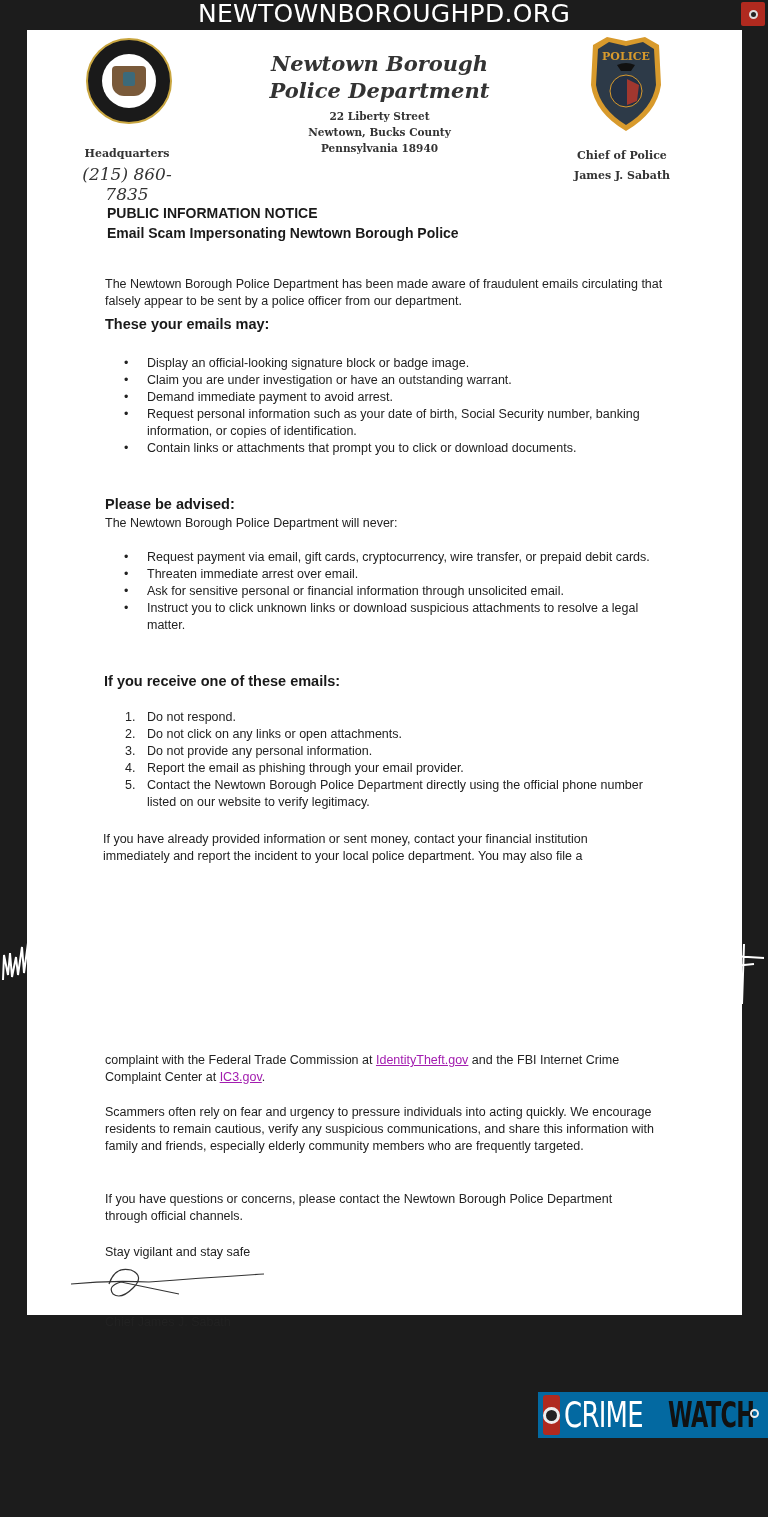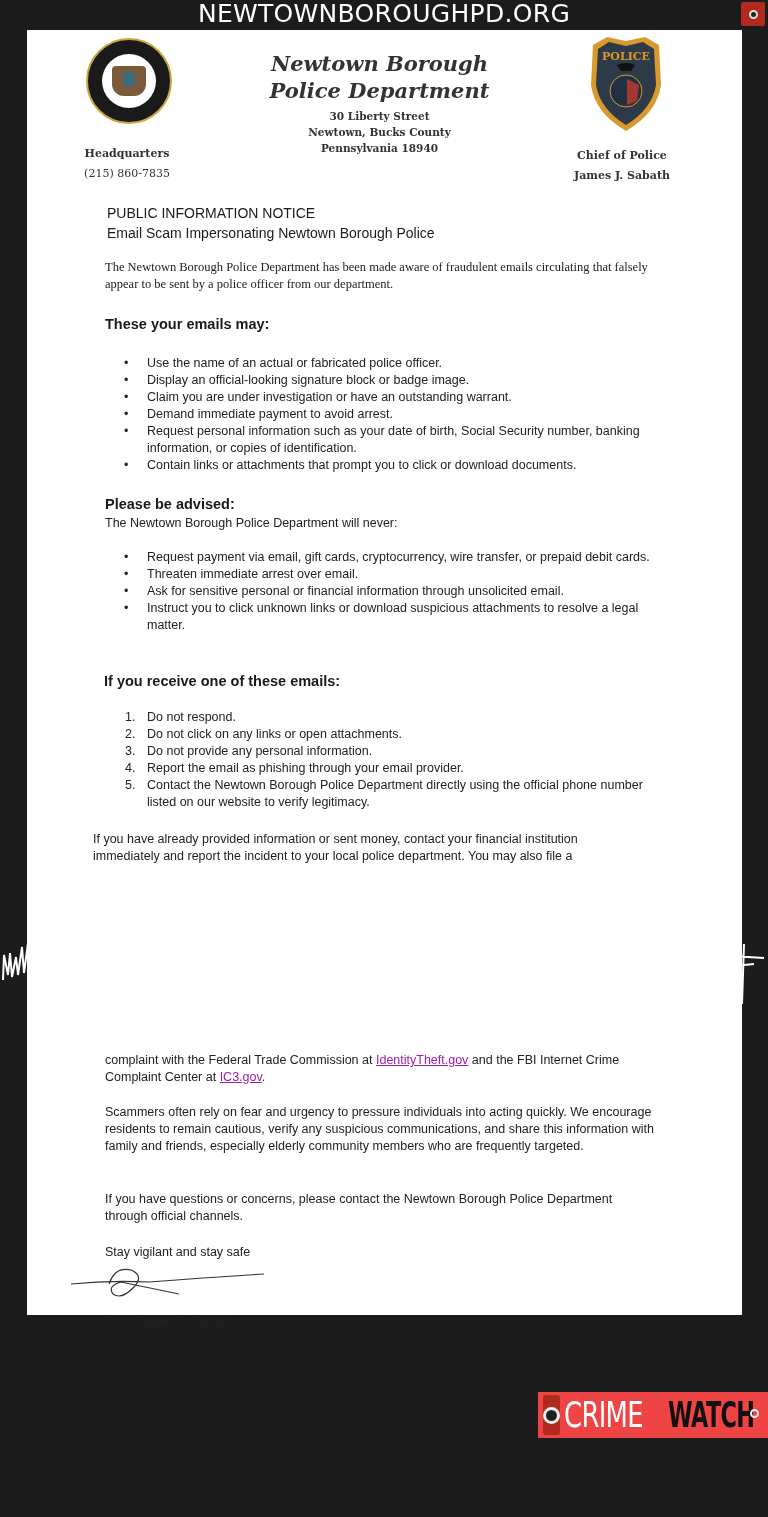--- a/index.html
+++ b/index.html
@@ -8,38 +8,38 @@
   .rec-btn { position:absolute; top:2px; left:741px; width:24px; height:24px; background:#b02a1f; border-radius:2px; display:flex; align-items:center; justify-content:center; }
   .rec-btn .lens { width:9px; height:9px; border-radius:50%; background:#222; border:2px solid #ddd; box-sizing:border-box; }
   .paper { position:absolute; left:27px; top:30px; width:715px; height:1285px; background:#fff; }
   .seal { position:absolute; left:59px; top:8px; width:86px; height:86px; border-radius:50%; background:#1a1a1a; border:2px solid #c9a640; box-sizing:border-box; display:flex; align-items:center; justify-content:center; }
   .seal-inner { width:54px; height:54px; border-radius:50%; background:#fff; display:flex; align-items:center; justify-content:center; }
   .seal-crest { width:34px; height:30px; background:#7a5a3a; border-radius:4px 4px 12px 12px; position:relative; }
   .seal-crest:after { content:""; position:absolute; left:11px; top:6px; width:12px; height:14px; background:#3c6a7a; border-radius:2px; }
   .seal-text { position:absolute; top:6px; left:0; width:100%; text-align:center; color:#ddd; font-size:6px; letter-spacing:1px; }
   .badge { position:absolute; left:560px; top:5px; width:78px; height:98px; }
   .hq { position:absolute; left:40px; top:114px; width:120px; text-align:center; font-family:"DejaVu Serif", serif; font-size:11px; font-weight:bold; color:#333; line-height:20px; }
-  .hq .phone { font-weight:normal; font-size:11px; }
+  .hq .phone { font-weight:normal; font-size:17px;font-style:italic; }
   .chief { position:absolute; left:530px; top:116px; width:130px; text-align:center; font-family:"DejaVu Serif", serif; font-size:11px; font-weight:bold; color:#333; line-height:20px; }
   .org { position:absolute; left:220px; top:20px; width:265px; text-align:center; font-family:"DejaVu Serif", serif; color:#333; }
   .org .name { font-size:21px; font-weight:bold; line-height:27px; font-style:italic; }
   .org .addr { font-size:10.5px; line-height:16px; font-weight:bold; margin-top:4px; }
   .body { position:absolute; left:0; top:0; width:715px; font-family:"Liberation Sans", sans-serif; color:#222; font-size:12.5px; line-height:17px; }
-  .h-notice { position:absolute; left:80px; top:173px; font-weight:normal; font-size:14px; line-height:20px; color:#1a1a1a; }
+  .h-notice { position:absolute; left:80px; top:173px; font-weight:bold; font-size:14px; line-height:20px; color:#1a1a1a; }
   .p { position:absolute; left:78px; width:560px; }
   .sec-h { position:absolute; left:78px; font-weight:bold; font-size:14.5px; color:#1a1a1a; }
   ul.bl, ol.nl { position:absolute; left:78px; width:560px; margin:0; padding:0; list-style:none; }
   ul.bl li, ol.nl li { position:relative; padding-left:42px; }
   ul.bl li:before { content:"•"; position:absolute; left:19px; top:0; }
   ol.nl li .num { position:absolute; left:20px; top:0; }
   .scribble-l { position:absolute; left:0; top:935px; width:32px; height:50px; }
   .scribble-r { position:absolute; left:730px; top:940px; width:38px; height:70px; }
   a.lnk { color:#a21caf; text-decoration:underline; }
   .sig { position:absolute; left:42px; top:1232px; width:200px; height:44px; }
-  .crimewatch { position:absolute; left:538px; top:1392px; width:230px; height:46px; background:#ef4444; display:flex; align-items:center; }
+  .crimewatch { position:absolute; left:538px; top:1392px; width:230px; height:46px; background:#0369a1; display:flex; align-items:center; }
   .cw-icon { width:38px; height:40px; margin-left:5px; background:#b02a1f; border-radius:3px; display:flex; align-items:center; justify-content:center; }
   .cw-icon .lens { width:17px; height:17px; border-radius:50%; background:#222; border:3px solid #eee; box-sizing:border-box; }
   .cw-crime { color:#fff; font-family:"DejaVu Sans", sans-serif; font-size:36px; line-height:40px; margin-left:4px; letter-spacing:-1px; transform:scaleX(0.72); transform-origin:left center; display:inline-block; width:104px; white-space:nowrap; }
   .cw-watch { color:#111; font-family:"DejaVu Sans", sans-serif; font-weight:bold; font-size:36px; line-height:40px; letter-spacing:-1px; transform:scaleX(0.62); transform-origin:left center; display:inline-block; white-space:nowrap; }
   .cw-dot { position:absolute; right:9px; top:17px; width:9px; height:9px; border:2px solid #eee; border-radius:50%; box-sizing:border-box; }
 </style>
 </head>
 <body>
 
 <div class="site-title">NEWTOWNBOROUGHPD.ORG</div>
@@ -53,21 +53,21 @@
     <div class="seal-text"></div>
     <div class="seal-inner">
         <div class="seal-crest"></div>
       </div>
   </div>
 
   <div class="org">
     <div class="name">Newtown Borough</div>
     <div class="name">Police Department</div>
     <div class="addr">
-      <div>30 Liberty Street</div>
+      <div>22 Liberty Street</div>
       <div>Newtown, Bucks County</div>
       <div>Pennsylvania  18940</div>
     </div>
   </div>
 
   <svg class="badge" viewBox="0 0 78 98">
     <path d="M6 10 L20 2 L39 6 L58 2 L72 10 L74 50 Q70 78 39 96 Q8 78 4 50 Z" fill="#d89a2c"></path>
     <path d="M11 14 L22 7 L39 11 L56 7 L67 14 L69 50 Q65 74 39 90 Q13 74 9 50 Z" fill="#2d3a48"></path>
     <text x="39" y="25" text-anchor="middle" font-family="DejaVu Serif, serif" font-size="11" font-weight="bold" fill="#d89a2c">POLICE</text>
     <circle cx="39" cy="56" r="16" fill="#233044" stroke="#d89a2c" stroke-width="1"></circle>
@@ -84,25 +84,24 @@
     <div>Chief of Police</div>
     <div>James J. Sabath</div>
   </div>
 
   <div class="body">
     <div class="h-notice">
       <div>PUBLIC INFORMATION NOTICE</div>
       <div>Email Scam Impersonating Newtown Borough Police</div>
     </div>
 
-    <div class="p" style="top:229px;font-family:Liberation Serif, serif;">The Newtown Borough Police Department has been made aware of fraudulent emails circulating that falsely appear to be sent by a police officer from our department.</div>
+    <div class="p" style="top:246px;">The Newtown Borough Police Department has been made aware of fraudulent emails circulating that falsely appear to be sent by a police officer from our department.</div>
 
     <div class="sec-h" style="top:286px;">These your emails may:</div>
     <ul class="bl" style="top:325px;">
-      <li>Use the name of an actual or fabricated police officer.</li>
       <li>Display an official-looking signature block or badge image.</li>
       <li>Claim you are under investigation or have an outstanding warrant.</li>
       <li>Demand immediate payment to avoid arrest.</li>
       <li>Request personal information such as your date of birth, Social Security number, banking information, or copies of identification.</li>
       <li>Contain links or attachments that prompt you to click or download documents.</li>
     </ul>
 
     <div class="sec-h" style="top:466px;">Please be advised:</div>
     <div class="p" style="top:485px;">The Newtown Borough Police Department will never:</div>
     <ul class="bl" style="top:519px;">
@@ -114,21 +113,21 @@
 
     <div class="sec-h" style="top:643px; left:77px;">If you receive one of these emails:</div>
     <ol class="nl" style="top:679px;">
       <li><span class="num">1.</span><span>Do not respond.</span></li>
       <li><span class="num">2.</span><span>Do not click on any links or open attachments.</span></li>
       <li><span class="num">3.</span><span>Do not provide any personal information.</span></li>
       <li><span class="num">4.</span><span>Report the email as phishing through your email provider.</span></li>
       <li><span class="num">5.</span><span>Contact the Newtown Borough Police Department directly using the official phone number listed on our website to verify legitimacy.</span></li>
     </ol>
 
-    <div class="p" style="top:801px; left:66px; width:540px;">If you have already provided information or sent money, contact your financial institution immediately and report the incident to your local police department. You may also file a</div>
+    <div class="p" style="top:801px; left:76px; width:540px;">If you have already provided information or sent money, contact your financial institution immediately and report the incident to your local police department. You may also file a</div>
 
     <div class="p" style="top:1022px; width:560px;"><span>complaint with the Federal Trade Commission at </span><a class="lnk" href="#">IdentityTheft.gov</a><span> and the FBI Internet Crime Complaint Center at </span><a class="lnk" href="#">IC3.gov</a><span>.</span></div>
 
     <div class="p" style="top:1074px;">Scammers often rely on fear and urgency to pressure individuals into acting quickly. We encourage residents to remain cautious, verify any suspicious communications, and share this information with family and friends, especially elderly community members who are frequently targeted.</div>
 
     <div class="p" style="top:1161px; width:545px;">If you have questions or concerns, please contact the Newtown Borough Police Department through official channels.</div>
 
     <div class="p" style="top:1214px;">Stay vigilant and stay safe</div>
 
     <svg class="sig" viewBox="0 0 200 44">

